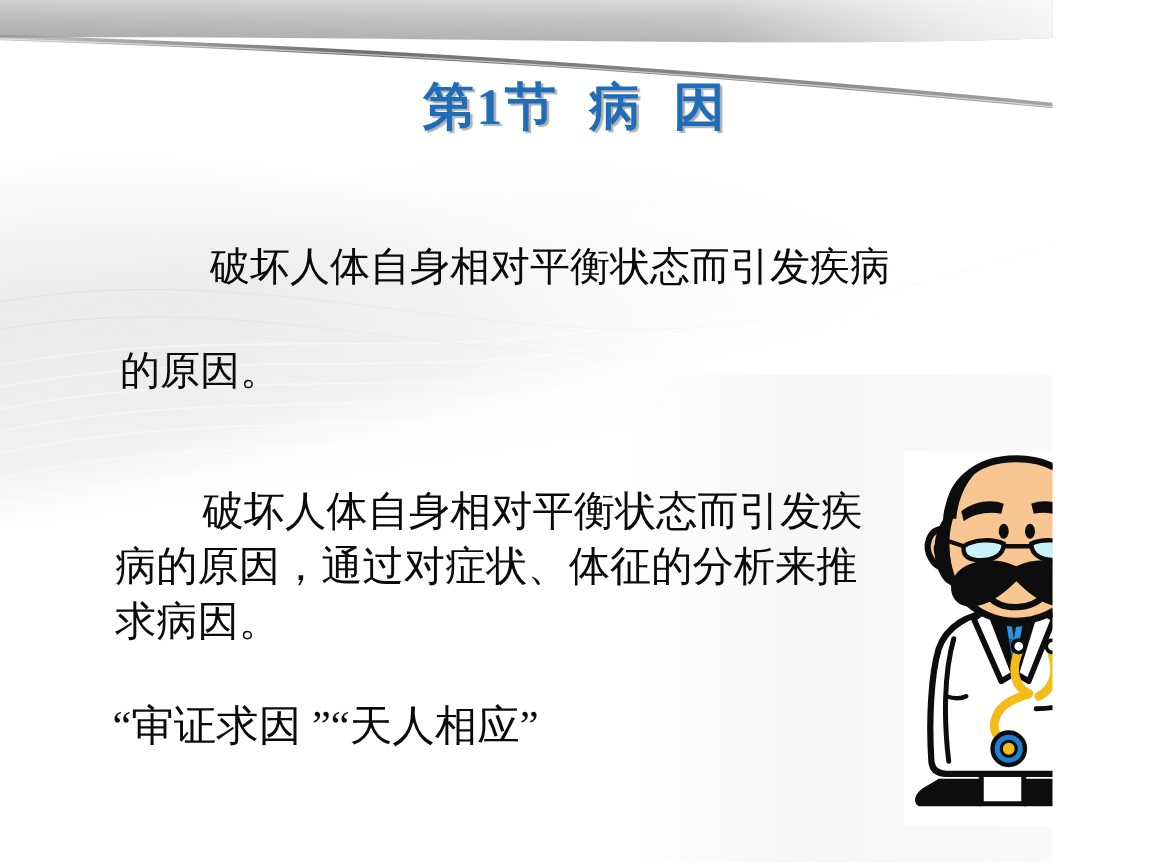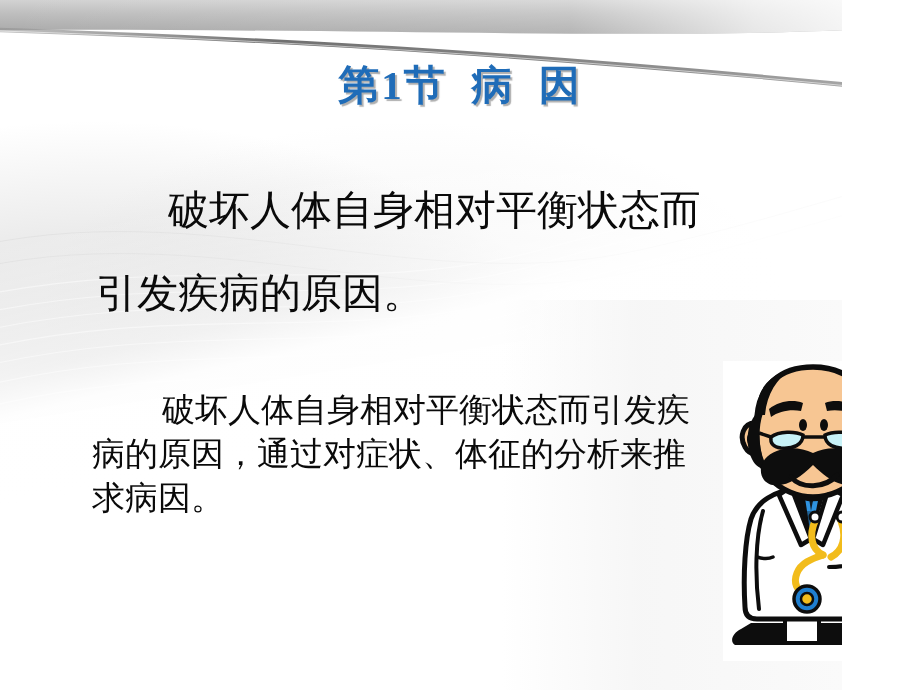--- a/index.html
+++ b/index.html
@@ -109,22 +109,22 @@
     text-shadow: 2px 2px 1px rgba(160,160,160,0.85);
     white-space: pre;
   }
 
   
   .para-1 {
     position: absolute;
     left: 96px;
     top: 172px;
     width: 640px;
-    font-family: Liberation Mono, monospace;
-    font-size: 41px;
+    font-family: Liberation Sans, sans-serif;
+    font-size: 32px;
     line-height: 83px;
     color: #0a0a0a;
     text-indent: 72px;
     letter-spacing: 0px;
   }
 
   .para-2 {
     position: absolute;
     left: 92px;
     top: 388px;
@@ -223,20 +223,21 @@
     <path d="M0 0 H920 V26 C700 42, 380 28, 0 30 Z" fill="url(#bandFade)"></path>
 
     <path d="M0 30 C 300 40, 560 56, 920 92" fill="none" stroke="url(#lineGrad)" stroke-width="4.5" stroke-linecap="round"></path>
     <path d="M0 31 C 300 41, 560 57, 920 93" fill="none" stroke="#ffffff" stroke-width="1" opacity="0.55"></path>
   </svg>
 
   <div class="title">第1节  病  因</div>
 
   <div class="para-1">破坏人体自身相对平衡状态而引发疾病的原因。</div>
   <div class="para-2">破坏人体自身相对平衡状态而引发疾病的原因，通过对症状、体征的分析来推求病因。</div>
+  <div class="para-3">“审证求因 ”“天人相应”</div>
 
   <div class="doctor-frame">
     <svg width="188" height="300" viewBox="0 0 188 300" aria-hidden="true">
 
       <path d="M18 268 C 10 272, 6 280, 12 284 L 62 284 L 62 262 L 28 262 Z" fill="#0d0d0d"></path>
       <path d="M96 262 L96 284 L150 284 C 156 280, 152 272, 144 268 L 128 262 Z" fill="#0d0d0d"></path>
 
       <rect x="62" y="252" width="34" height="30" fill="#ffffff" stroke="#0d0d0d" stroke-width="4"></rect>
 
       <path d="M72 128

